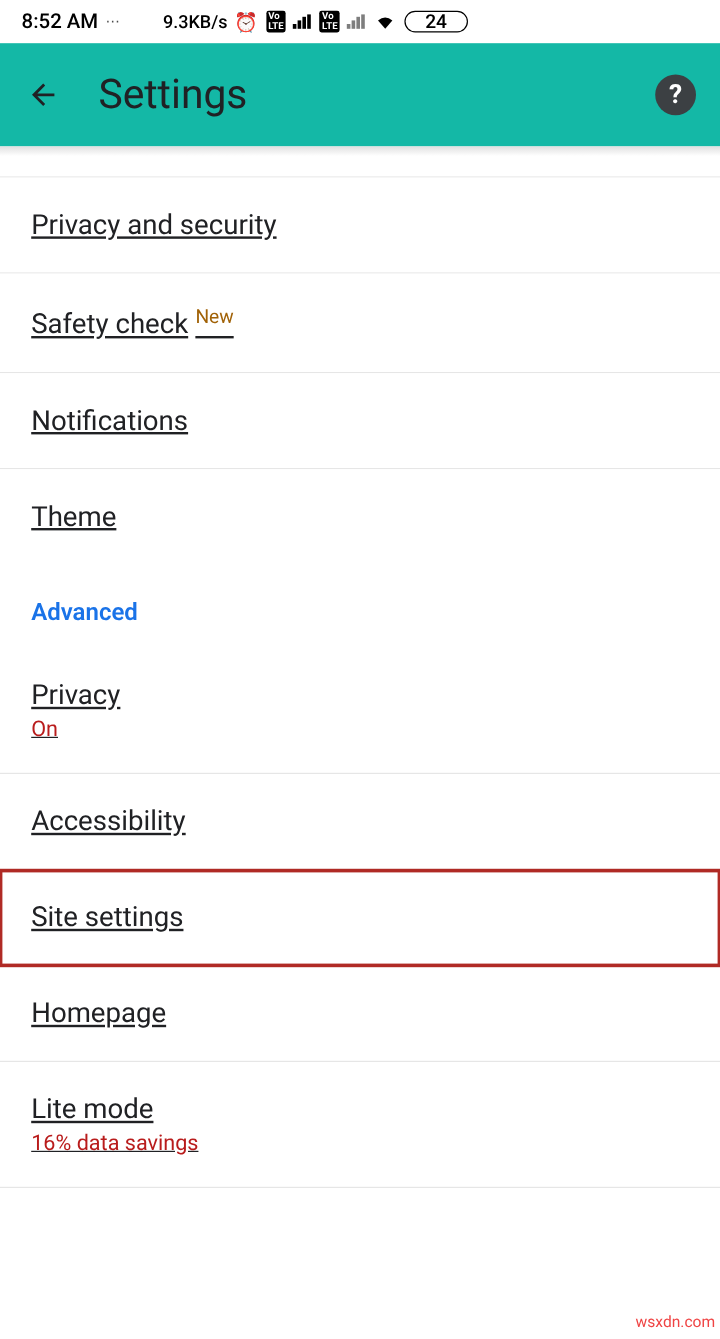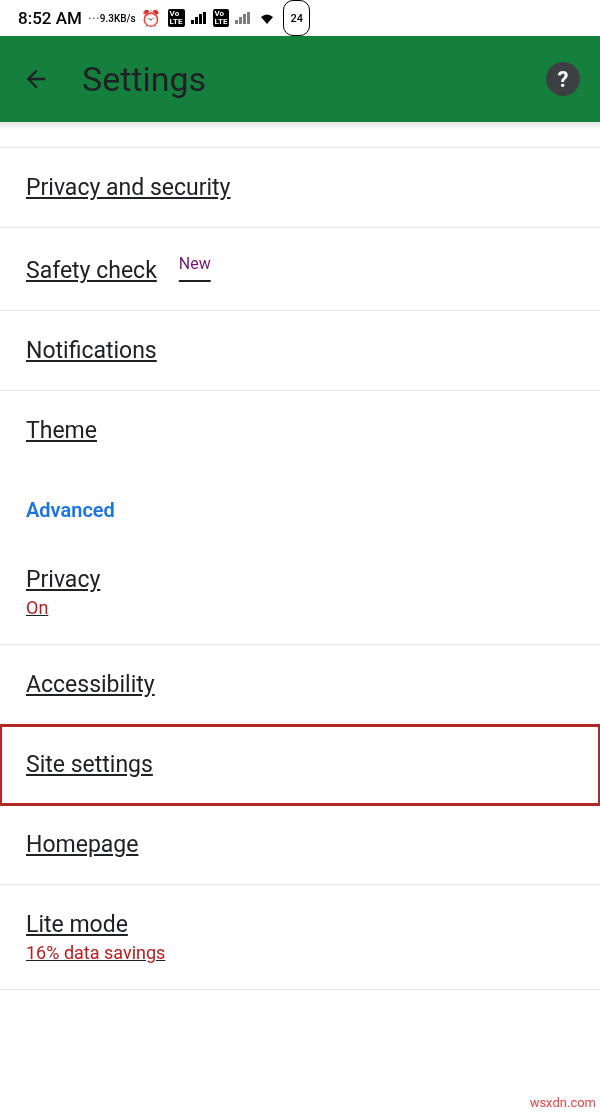--- a/index.html
+++ b/index.html
@@ -1,42 +1,42 @@
 <!DOCTYPE html>
 <html><head>
 <meta charset="utf-8">
 <style>
   * { box-sizing: border-box; margin: 0; padding: 0; }
   html, body { width: 600px; height: 1116px; background: #fff; font-family: Roboto, "Helvetica Neue", Arial, sans-serif; color: #202124; }
   .status-bar { height: 36px; display: flex; align-items: center; padding: 0 16px 0 18px; font-size: 17px; font-weight: 500; color: #000; }
   .status-left { display: flex; align-items: center; gap: 6px; }
   .status-right { display: flex; align-items: center; gap: 6px; }
-  .status-right .data { font-size: 10px; }
-  .batt { display:inline-flex; align-items:center; justify-content:center; border:1.5px solid #000; border-radius:10px; font-size:11px; padding:0 6px; height:36px; line-height:1; }
+  .status-right .data { font-size: 15px; margin-left: 36px; }
+  .batt { display:inline-flex; align-items:center; justify-content:center; border:1.5px solid #000; border-radius:10px; font-size:16px; padding:0 16px; height:18px; line-height:1; }
   .sig { display:inline-block; width:16px; height:12px; position:relative; }
   .sig i { position:absolute; bottom:0; width:3px; background:#000; }
   .sig i:nth-child(1){left:0;height:4px;}
   .sig i:nth-child(2){left:4px;height:7px;}
   .sig i:nth-child(3){left:8px;height:10px;}
   .sig i:nth-child(4){left:12px;height:12px;}
   .lte-badge { background:#000; color:#fff; font-size:8px; font-weight:700; padding:1px 2px; border-radius:2px; line-height:1; }
   .wifi { font-size:18px; }
   .alarm { font-size:16px; }
-  .appbar { height: 86px; display:flex; align-items:center; padding: 0 20px 0 12px; background:#15803d; }
+  .appbar { height: 86px; display:flex; align-items:center; padding: 0 20px 0 12px; background:#14b8a6; }
   .back-btn { width:48px; height:48px; display:flex; align-items:center; justify-content:center; border-radius:50%; }
   .title { flex:1; padding-left: 22px; font-size: 34px; font-weight: 400; color:#202124; letter-spacing:0; }
   .help-btn { width:34px; height:34px; border-radius:50%; background:#3c4043; color:#fff; display:flex; align-items:center; justify-content:center; font-size:22px; font-weight:700; }
   .shadow-sep { height: 8px; background: linear-gradient(#e0e0e0, #ffffff); }
   .spacer-top { height: 18px; border-bottom:1px solid #e6e6e6; }
   .list { }
   .item { padding: 26px 24px 26px 26px; border-bottom: 1px solid #e6e6e6; background:#fff;text-decoration:underline; }
   .item.noborder { border-bottom: none; }
   .item .label { font-size: 23px; color:#202124; }
   .item .sub { font-size: 18px; color:#b91c1c; margin-top: 4px; }
-  .badge-new { font-size: 16px; color:#701a75; vertical-align: super; margin-left: 22px; }
+  .badge-new { font-size: 16px; color:#a16207; vertical-align: super; margin-left: 6px; }
   .section-header { padding: 28px 26px 18px 26px; font-size: 20px; font-weight:600; color:#1a73e8; }
   .highlight { outline: 3px solid #b02a25; outline-offset: -2px; }
   .watermark { position: fixed; right: 4px; bottom: 6px; font-size: 13px; color:#ef4444; }
   svg { display:block; }
 </style>
 </head>
 <body>
 
 <div class="status-bar">
   <div class="status-left">

